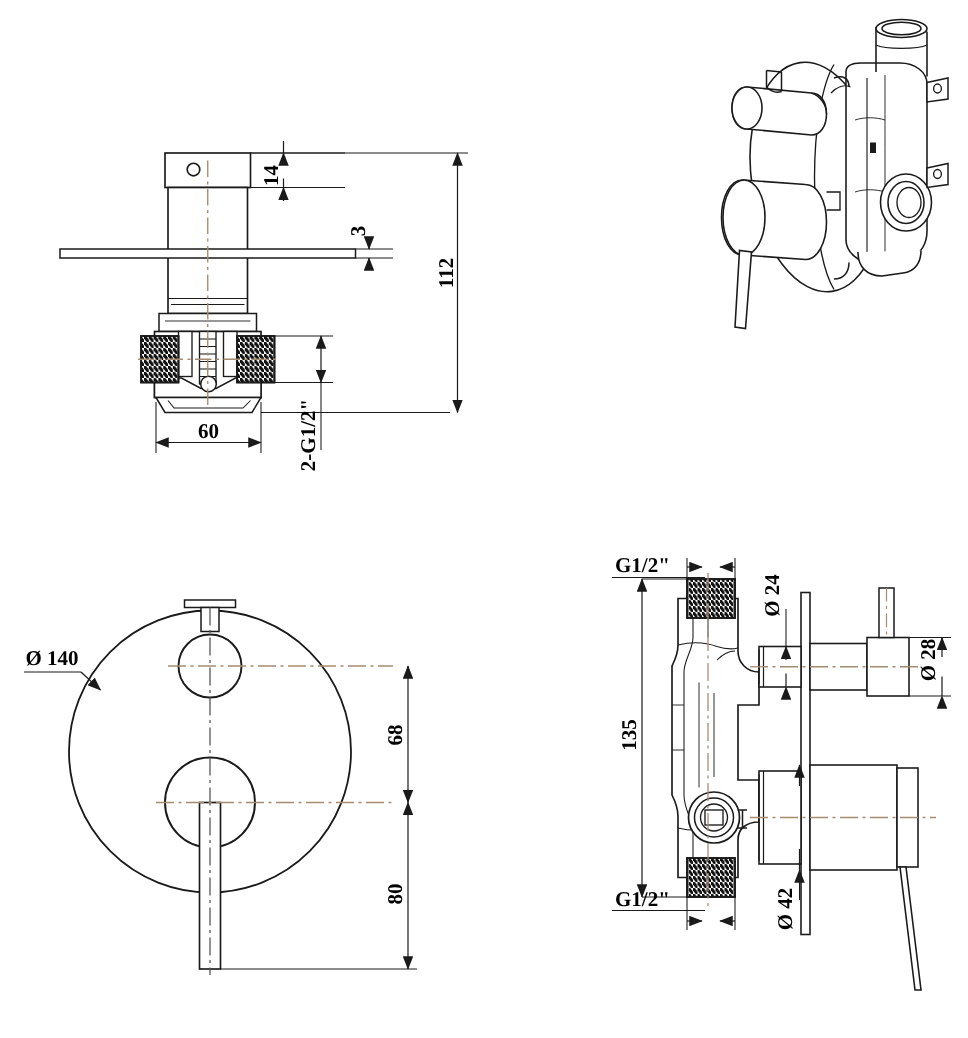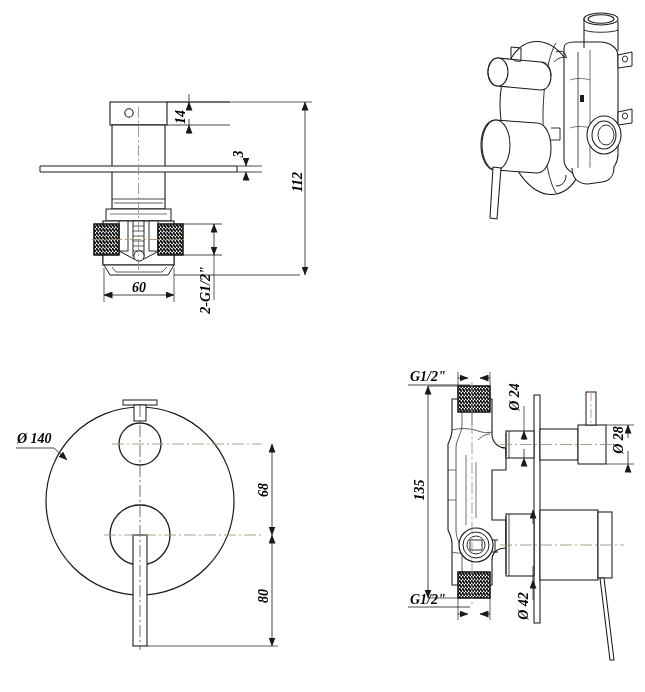--- a/index.html
+++ b/index.html
@@ -1,21 +1,21 @@
 <!DOCTYPE html>
 <html><head>
 <meta charset="utf-8">
 <style>
   html,body{margin:0;padding:0;background:#ffffff;}
   body{
     width:645px;height:692px;position:relative;overflow:hidden;
     font-family:"Liberation Serif", serif;
     color:#000;
   }
-  #sheet{position:absolute;left:0;top:0;width:645px;height:692px;font-style:italic;}
+  #sheet{position:absolute;left:0;top:0;width:645px;height:692px;}
   svg{display:block;}
   .dimtxt{
     font-family:"Liberation Serif", serif;
     font-weight:bold;
     font-size:14px;
     fill:#000;
     dominant-baseline:middle;
   }
   .lbl-anchor-mid{text-anchor:middle;}
   .lbl-anchor-start{text-anchor:start;}

